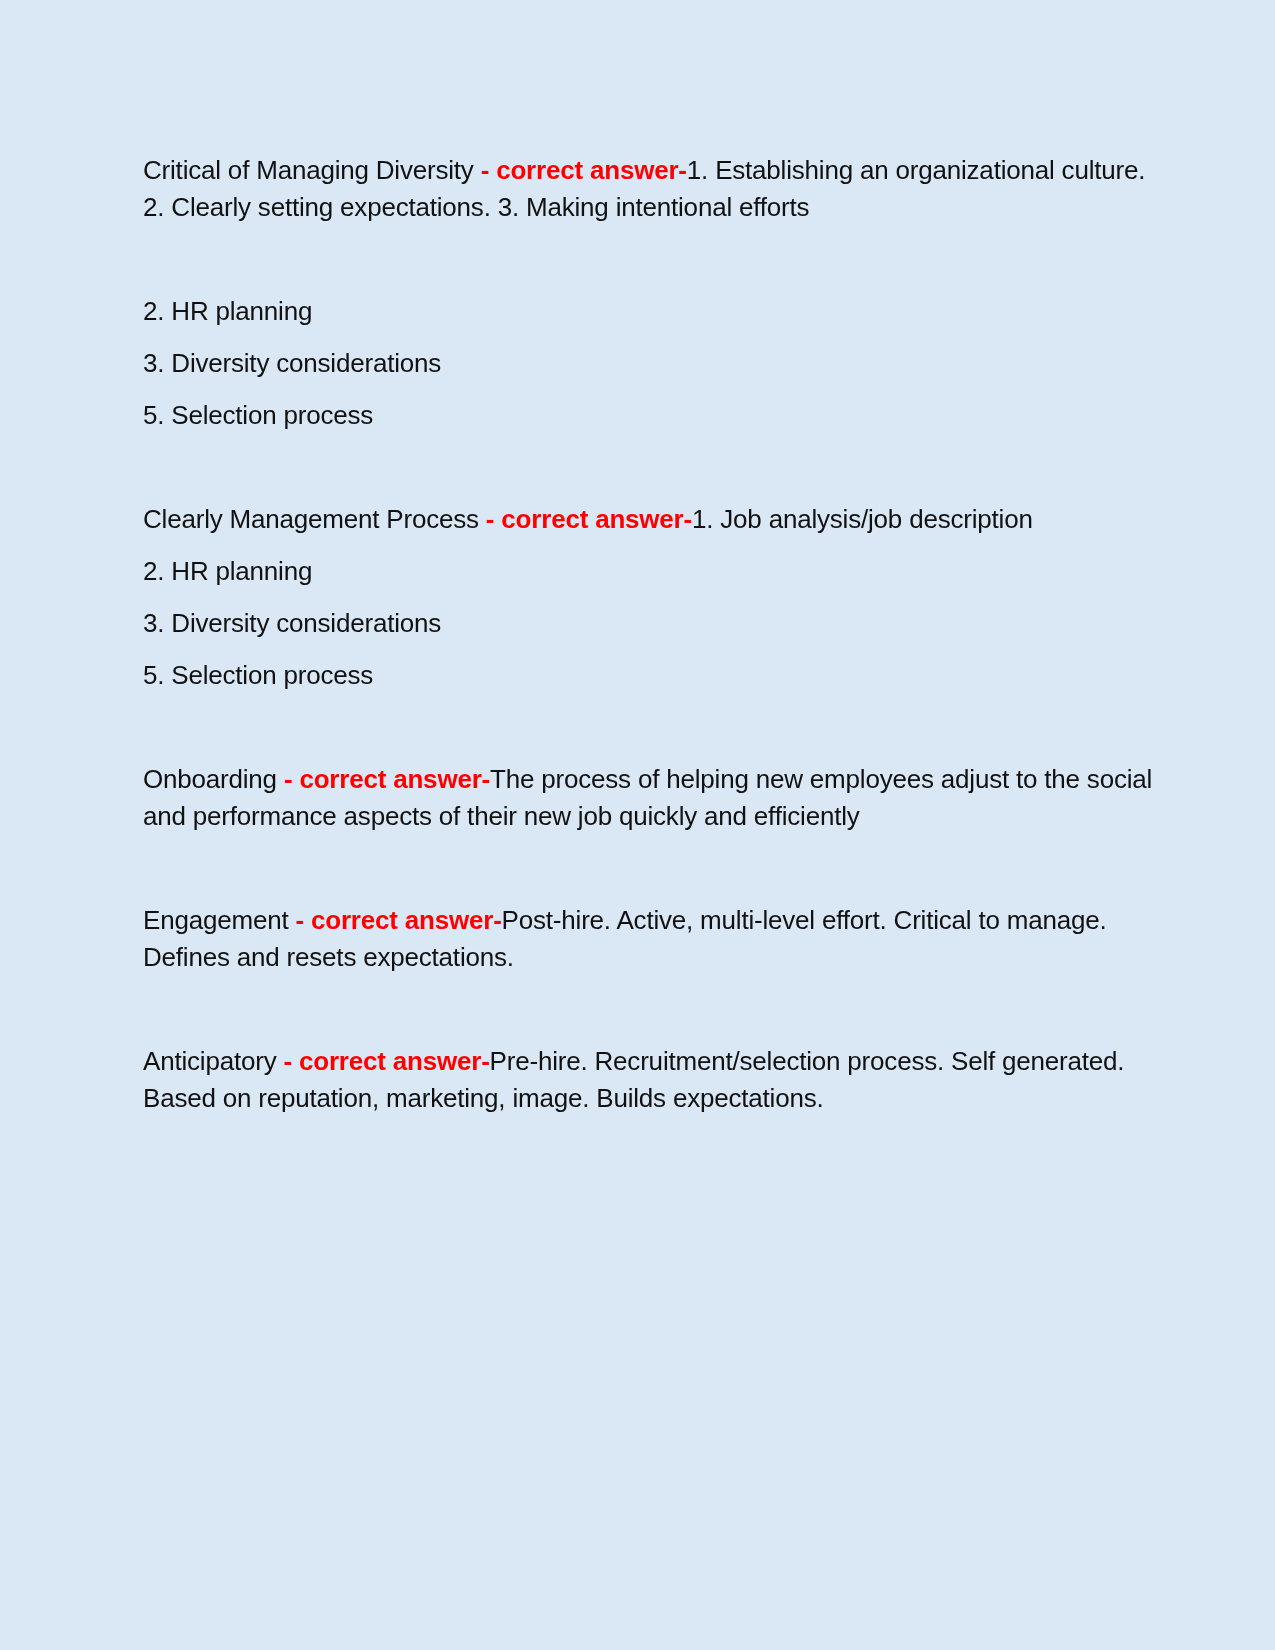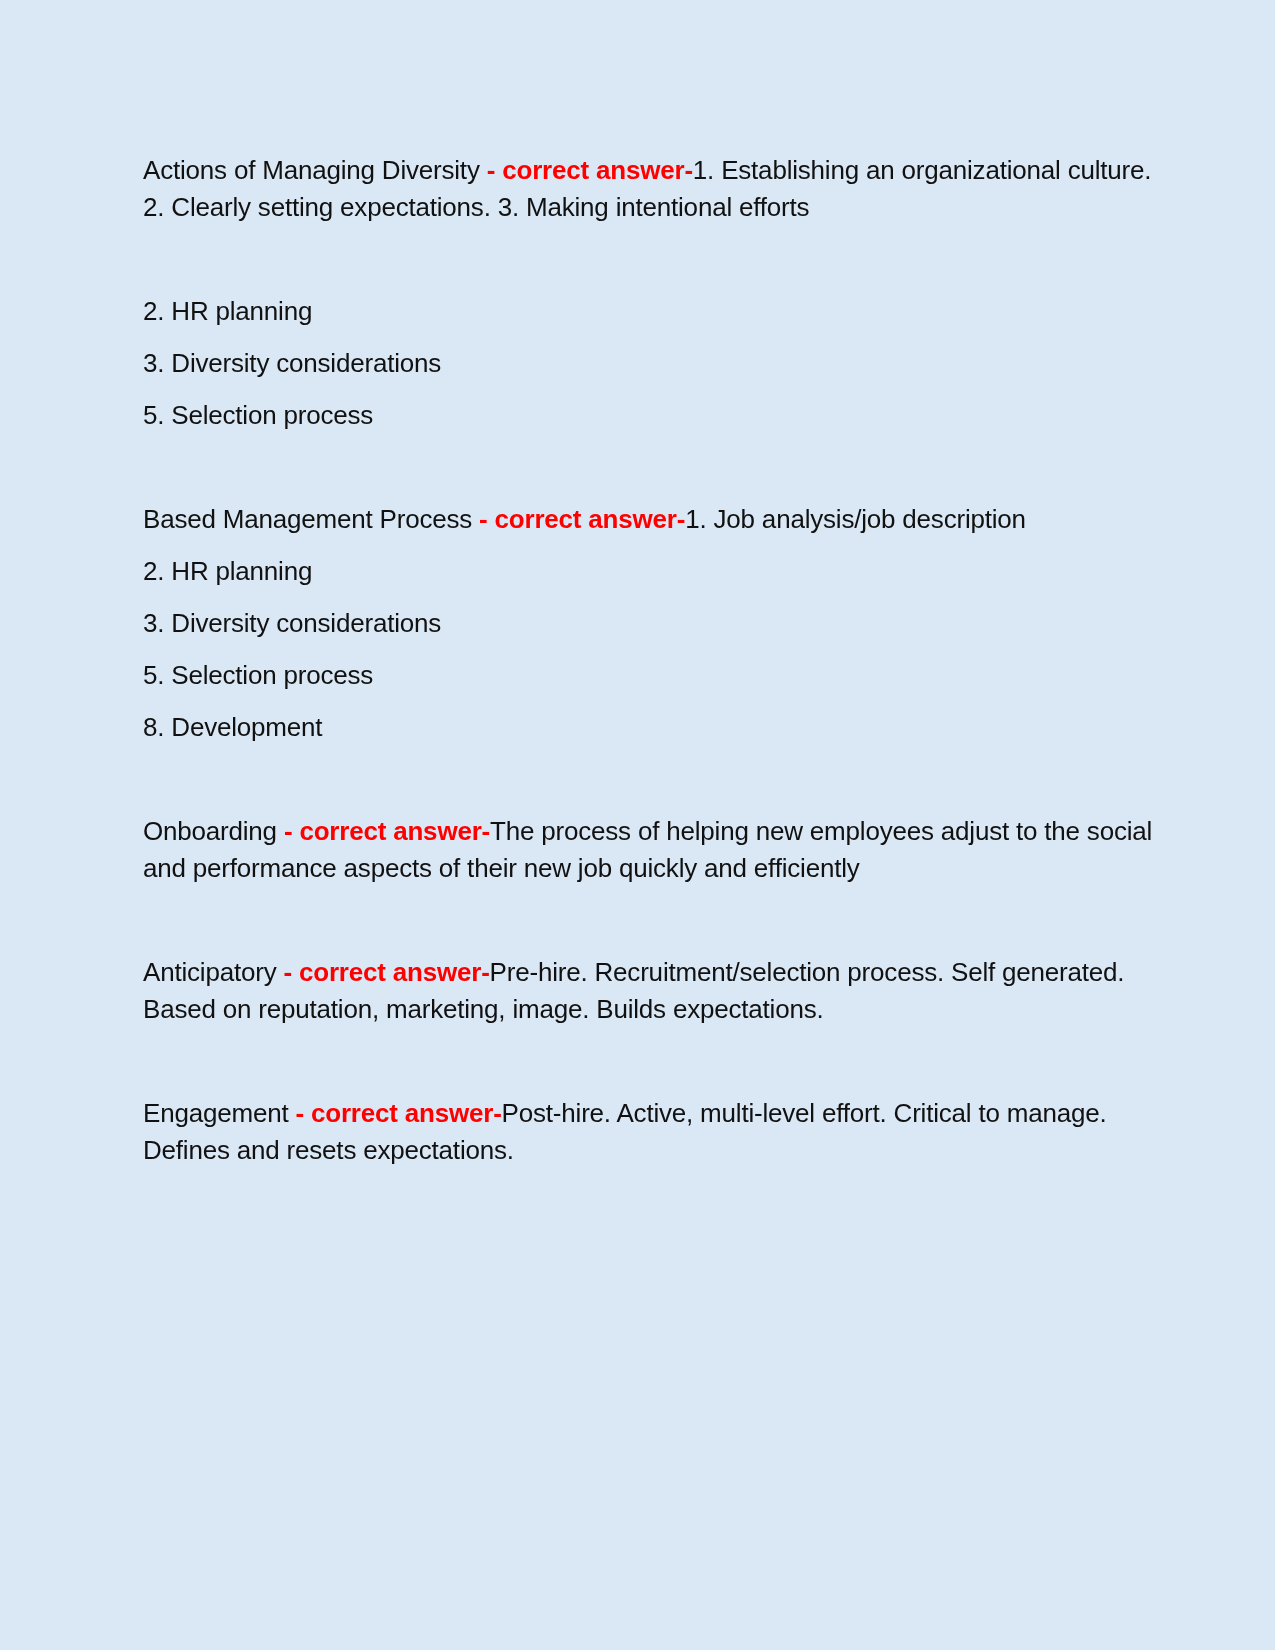--- a/index.html
+++ b/index.html
@@ -40,43 +40,42 @@
     margin-top: 12px;
   }
 </style>
 </head>
 <body>
 
 <div class="page">
   <div class="content">
 
     <section class="qa">
-      <p class="para"><span>Actions of Managing Diversity</span><span class="marker"> - correct answer-</span><span>1. Establishing an organizational culture. 2. Clearly setting expectations. 3. Making intentional efforts</span></p>
+      <p class="para"><span>Critical of Managing Diversity</span><span class="marker"> - correct answer-</span><span>1. Establishing an organizational culture. 2. Clearly setting expectations. 3. Making intentional efforts</span></p>
     </section>
 
     <section class="qa">
       <p class="para">2. HR planning</p>
       <p class="para">3. Diversity considerations</p>
       <p class="para">5. Selection process</p>
     </section>
 
     <section class="qa">
-      <p class="para"><span>Based Management Process</span><span class="marker"> - correct answer-</span><span>1. Job analysis/job description</span></p>
+      <p class="para"><span>Clearly Management Process</span><span class="marker"> - correct answer-</span><span>1. Job analysis/job description</span></p>
       <p class="para">2. HR planning</p>
       <p class="para">3. Diversity considerations</p>
       <p class="para">5. Selection process</p>
-      <p class="para">8. Development</p>
     </section>
 
     <section class="qa">
       <p class="para"><span>Onboarding</span><span class="marker"> - correct answer-</span><span>The process of helping new employees adjust to the social and performance aspects of their new job quickly and efficiently</span></p>
     </section>
 
     <section class="qa">
-      <p class="para"><span>Anticipatory</span><span class="marker"> - correct answer-</span><span>Pre-hire. Recruitment/selection process. Self generated. Based on reputation, marketing, image. Builds expectations.</span></p>
+      <p class="para"><span>Engagement</span><span class="marker"> - correct answer-</span><span>Post-hire. Active, multi-level effort. Critical to manage. Defines and resets expectations.</span></p>
     </section>
 
     <section class="qa">
-      <p class="para"><span>Engagement</span><span class="marker"> - correct answer-</span><span>Post-hire. Active, multi-level effort. Critical to manage. Defines and resets expectations.</span></p>
+      <p class="para"><span>Anticipatory</span><span class="marker"> - correct answer-</span><span>Pre-hire. Recruitment/selection process. Self generated. Based on reputation, marketing, image. Builds expectations.</span></p>
     </section>
 
   </div>
 </div>
 
 </body></html>

